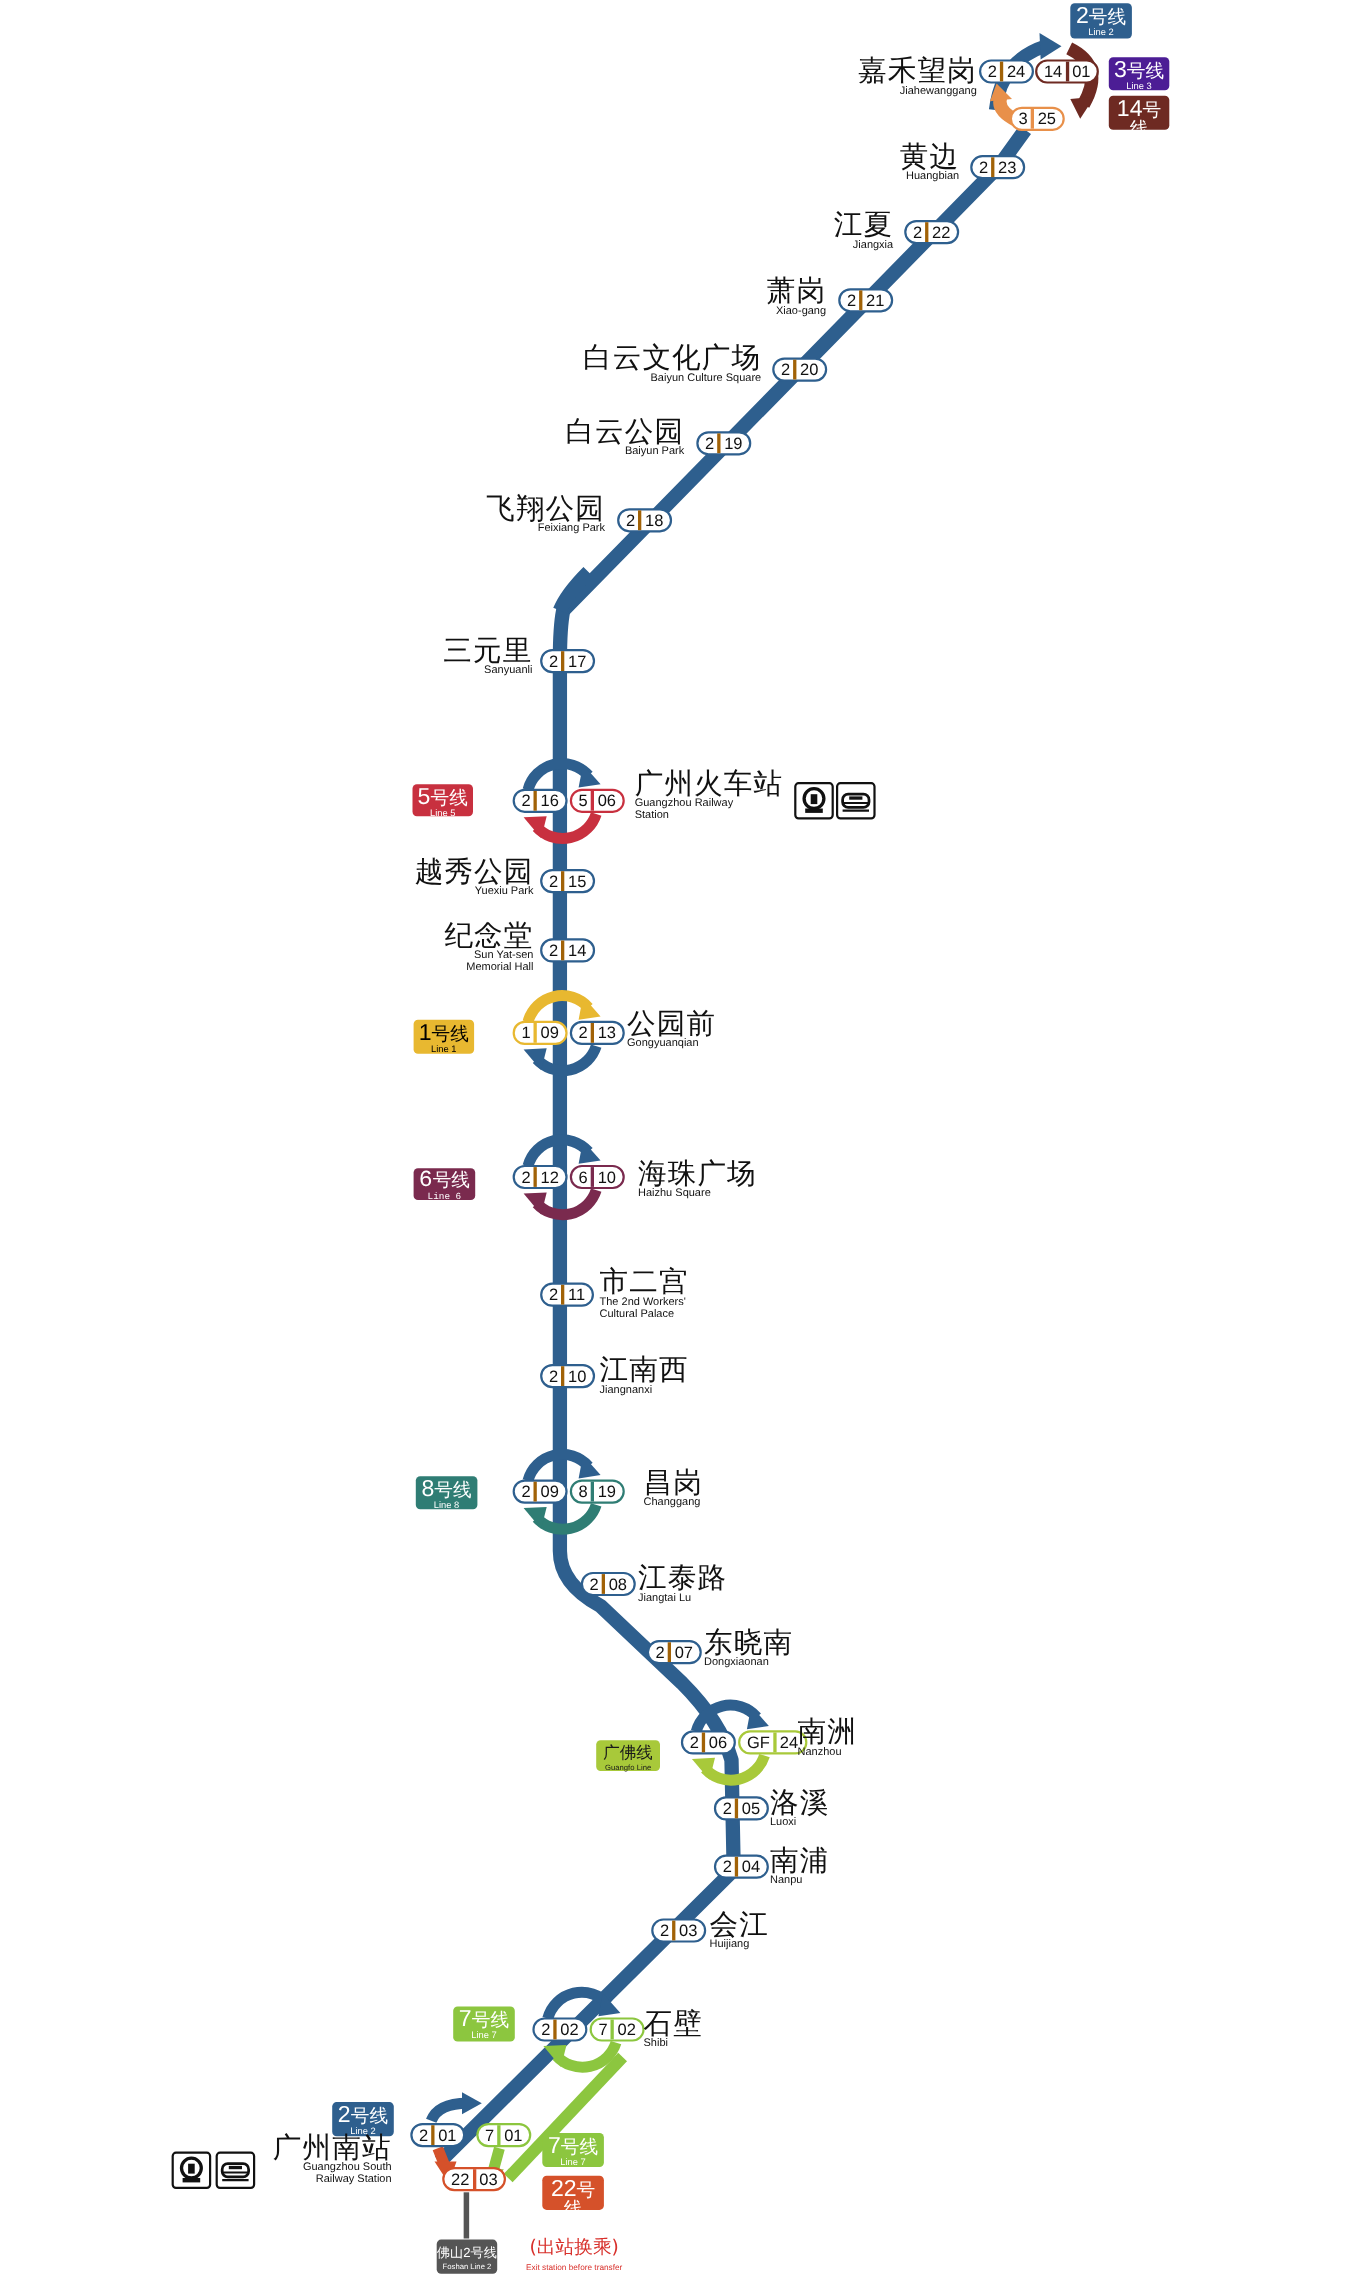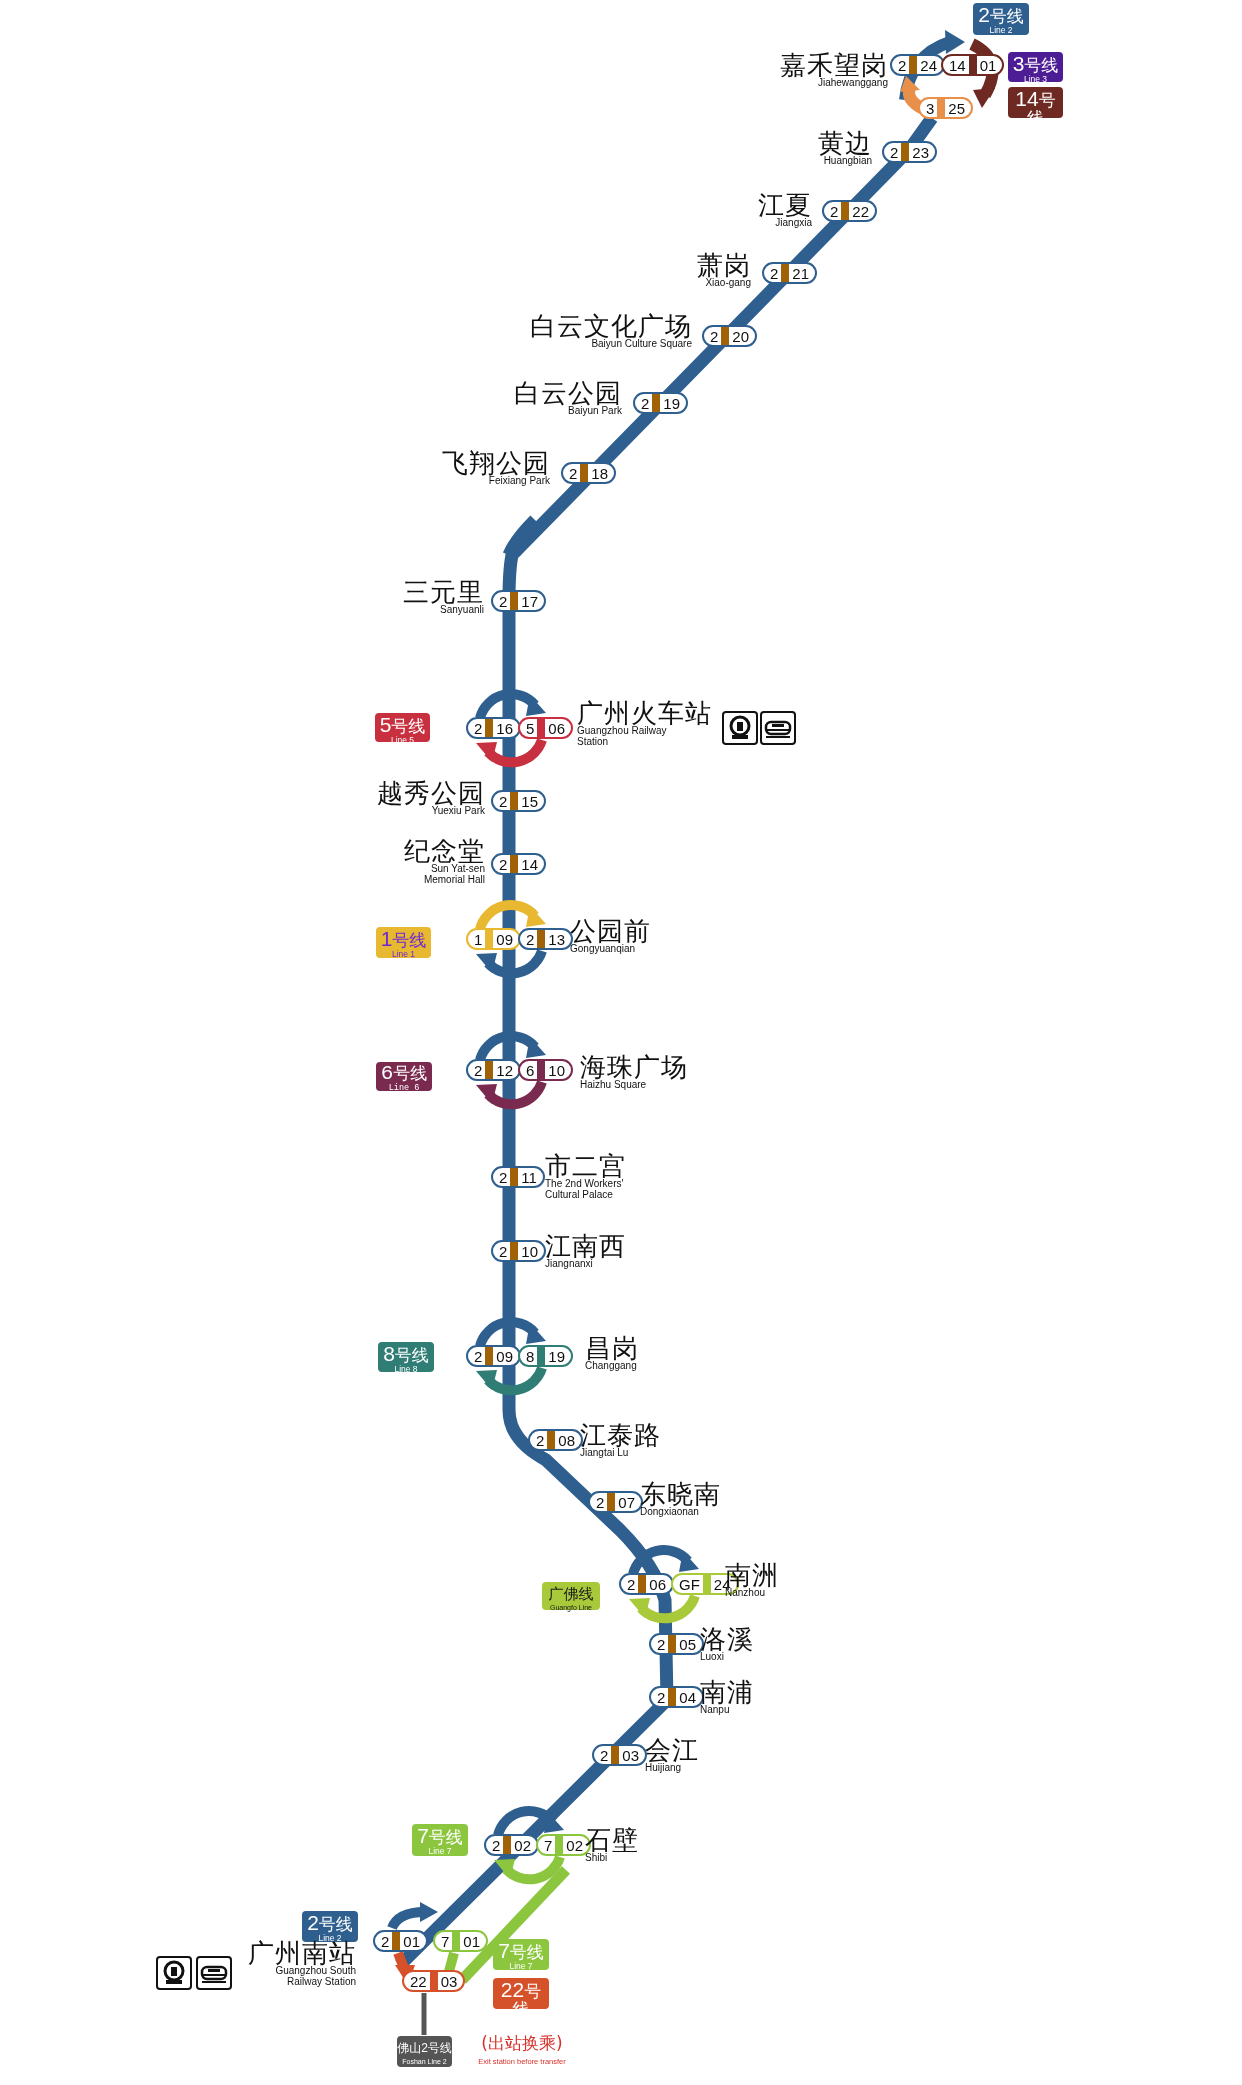--- a/index.html
+++ b/index.html
@@ -8,21 +8,21 @@
   #map { position:absolute; left:0; top:0; width:1242px; height:2085px; }
   #lines { position:absolute; left:0; top:0; }
   .lbl { position:absolute; white-space:nowrap; line-height:1; }
   .zh { font-family:"DejaVu Sans",sans-serif; font-size:26px; font-weight:400; color:#111; letter-spacing:1px; }
   .en { font-size:10px; color:#111; line-height:1.05; }
   .right { text-align:right; }
   .code { position:absolute; height:22px; border-radius:11px; border:2.5px solid #2e5f8e; background:#fff;
           display:flex; align-items:center; box-sizing:border-box; font-size:15px; color:#111; }
   .code span { display:block; text-align:center; }
   .code .a { padding:0 3px 0 6px; }
-  .code .b { padding:0 6px 0 3px; border-left:8px solid #a16207; height:100%; display:flex; align-items:center; }
+  .code .b { padding:0 6px 0 3px; border-left:3px solid #a16207; height:100%; display:flex; align-items:center; }
   .badge { position:absolute; border-radius:4px; color:#fff; text-align:center; box-sizing:border-box; }
   .badge .bz { font-size:17px; line-height:18px; padding-top:3px; }
   .badge .bz b { font-size:21px; font-weight:400; }
   .badge .be { font-size:8.5px; line-height:9px; padding-bottom:2px; }
   .icon-box { position:absolute; width:36px; height:34px; border:2px solid #111; border-radius:4px; box-sizing:border-box; background:#fff; }
   .exit-note { position:absolute; color:#d8312c; text-align:center; }
 </style>
 </head>
 <body>
 
@@ -91,21 +91,21 @@
   <div class="be">Line 3</div>
 </div>
 <div class="badge" style="left:1008px;top:87px;width:55px;height:31px;background:#6e2a22;">
   <div class="bz"><b>14</b><span>号线</span></div>
   <div class="be">Line 14</div>
 </div>
 <div class="badge" style="left:375px;top:713px;width:55px;height:29px;background:#c8303f;">
   <div class="bz"><b>5</b><span>号线</span></div>
   <div class="be">Line 5</div>
 </div>
-<div class="badge" style="left:376px;top:927px;width:55px;height:31px;background:#e8b830;color:#6d28d9;">
+<div class="badge" style="left:376px;top:927px;width:55px;height:31px;background:#e8b830;color:#000000;">
   <div class="bz"><b>1</b><span>号线</span></div>
   <div class="be">Line 1</div>
 </div>
 <div class="badge" style="left:376px;top:1062px;width:56px;height:29px;background:#7a2a4e;font-family:Liberation Mono, monospace;">
   <div class="bz"><b>6</b><span>号线</span></div>
   <div class="be">Line 6</div>
 </div>
 <div class="badge" style="left:378px;top:1342px;width:56px;height:30px;background:#2f7d74;">
   <div class="bz"><b>8</b><span>号线</span></div>
   <div class="be">Line 8</div>

